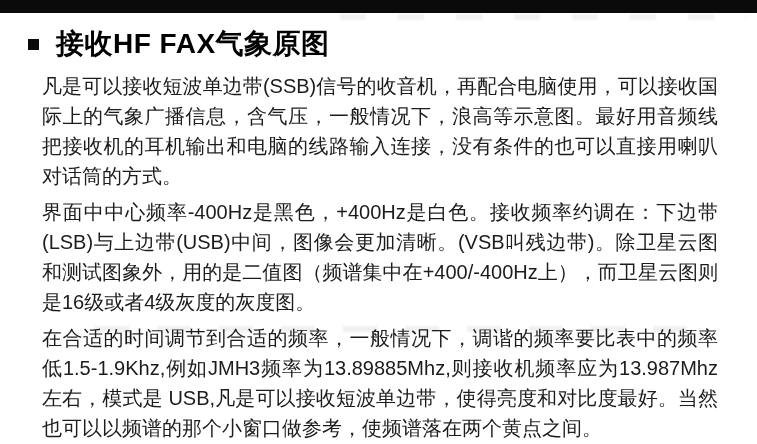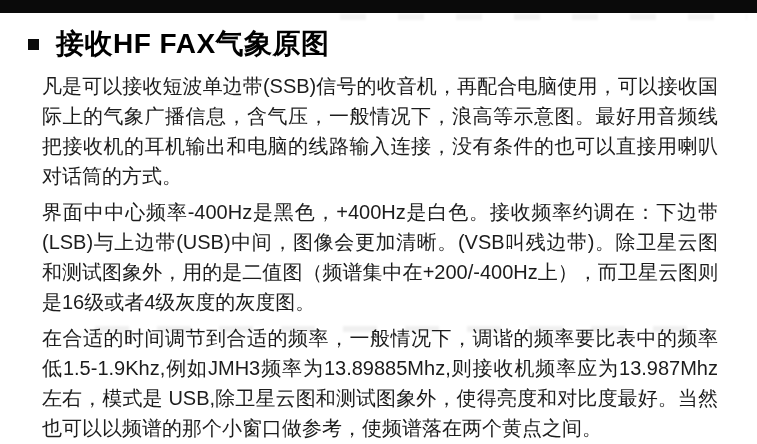--- a/index.html
+++ b/index.html
@@ -95,19 +95,19 @@
   <div class="top-bar"></div>
   <div class="top-ghost"></div>
 
   <div class="heading">
     <span class="bullet"></span>
     <span class="title">接收HF FAX气象原图</span>
   </div>
 
   <div class="body-text">
     <p>凡是可以接收短波单边带(SSB)信号的收音机，再配合电脑使用，可以接收国际上的气象广播信息，含气压，一般情况下，浪高等示意图。最好用音频线把接收机的耳机输出和电脑的线路输入连接，没有条件的也可以直接用喇叭对话筒的方式。</p>
-    <p>界面中中心频率-400Hz是黑色，+400Hz是白色。接收频率约调在：下边带(LSB)与上边带(USB)中间，图像会更加清晰。(VSB叫残边带)。除卫星云图和测试图象外，用的是二值图（频谱集中在+200/-400Hz上），而卫星云图则是16级或者4级灰度的灰度图。</p>
-    <p>在合适的时间调节到合适的频率，一般情况下，调谐的频率要比表中的频率低1.5-1.9Khz,例如JMH3频率为13.89885Mhz,则接收机频率应为13.987Mhz左右，模式是 USB,除卫星云图和测试图象外，使得亮度和对比度最好。当然也可以以频谱的那个小窗口做参考，使频谱落在两个黄点之间。</p>
+    <p>界面中中心频率-400Hz是黑色，+400Hz是白色。接收频率约调在：下边带(LSB)与上边带(USB)中间，图像会更加清晰。(VSB叫残边带)。除卫星云图和测试图象外，用的是二值图（频谱集中在+400/-400Hz上），而卫星云图则是16级或者4级灰度的灰度图。</p>
+    <p>在合适的时间调节到合适的频率，一般情况下，调谐的频率要比表中的频率低1.5-1.9Khz,例如JMH3频率为13.89885Mhz,则接收机频率应为13.987Mhz左右，模式是 USB,凡是可以接收短波单边带，使得亮度和对比度最好。当然也可以以频谱的那个小窗口做参考，使频谱落在两个黄点之间。</p>
   </div>
 
   <div class="bottom-ghost"></div>
 
 </div>
 
 </body></html>

